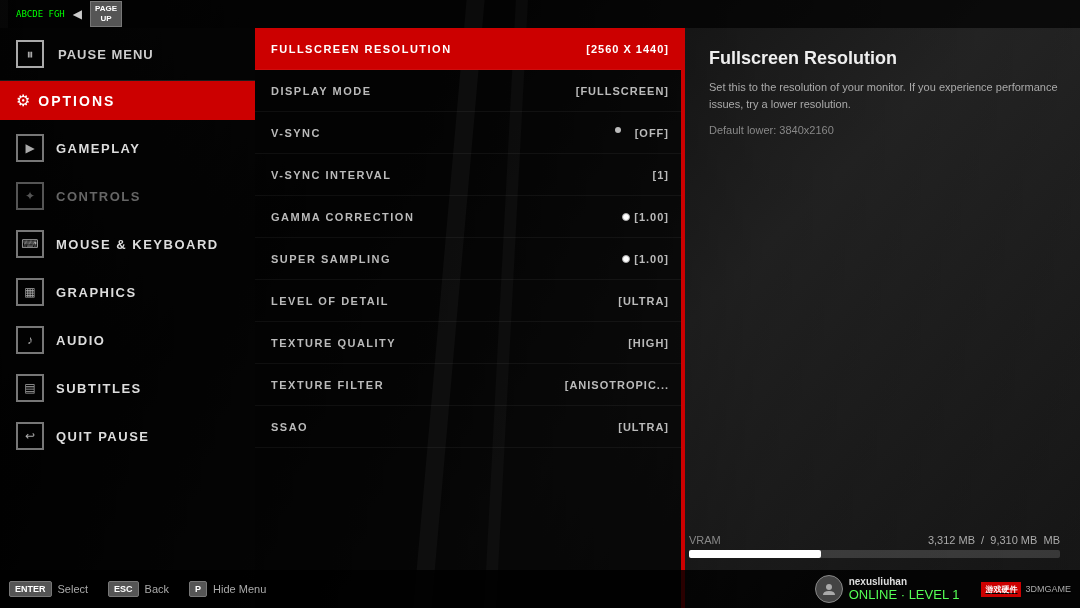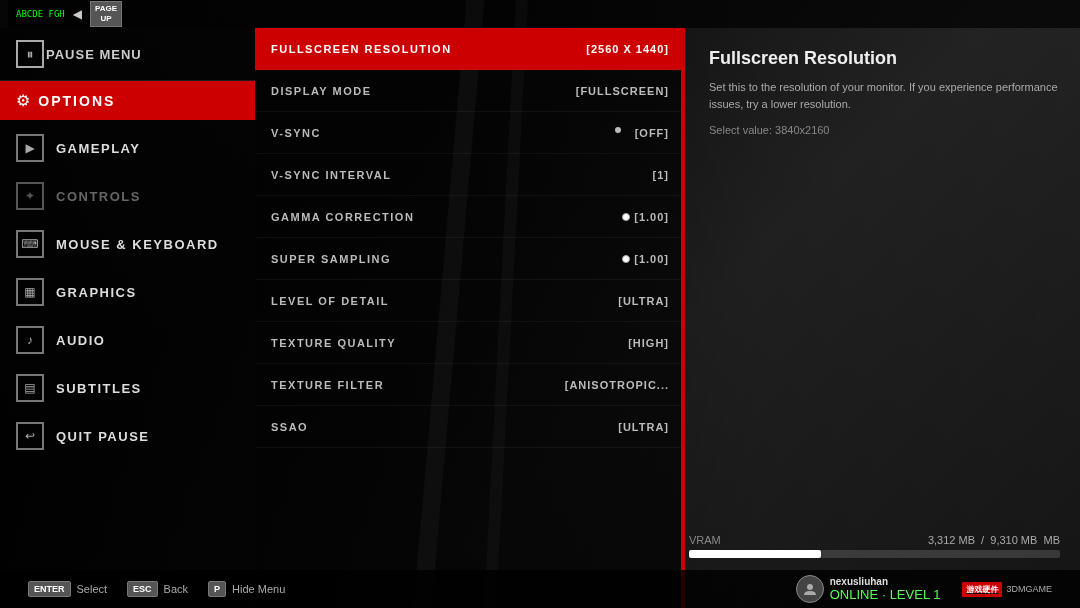--- a/index.html
+++ b/index.html
@@ -84,21 +84,21 @@
       width: 255px;
       bottom: 0;
       background: rgba(0,0,0,0.55);
       z-index: 5;
     }
 
     
     .pause-menu-header {
       display: flex;
       align-items: center;
-      gap: 2px;
+      gap: 14px;
       padding: 12px 16px;
       border-bottom: 1px solid rgba(255,255,255,0.1);
     }
     .pause-icon {
       width: 28px; height: 28px;
       border: 2px solid #aaa;
       display: flex; align-items: center; justify-content: center;
     }
     .pause-icon::before {
       content: '⏸';
@@ -301,21 +301,21 @@
 
     
     .bottom-bar {
       position: absolute;
       bottom: 0;
       left: 0; right: 0;
       height: 38px;
       background: rgba(0,0,0,0.8);
       display: flex;
       align-items: center;
-      padding: 0 28px;
+      padding: 0 9px;
       gap: 20px;
       z-index: 10;
     }
     .bottom-action {
       display: flex;
       align-items: center;
       gap: 6px;
     }
     .key-badge {
       background: #555;
@@ -501,21 +501,21 @@
       <span class="setting-name">SSAO</span>
       <span class="setting-value">[ULTRA]</span>
     </div>
 
     <div class="red-bar"></div>
   </div>
 
   <div class="info-panel">
     <div class="info-title">Fullscreen Resolution</div>
     <div class="info-description">Set this to the resolution of your monitor. If you experience performance issues, try a lower resolution.</div>
-    <div class="info-default">Select value: 3840x2160</div>
+    <div class="info-default">Default lower: 3840x2160</div>
   </div>
 
   <div class="vram-section">
     <div class="vram-header">
       <span class="vram-label">VRAM</span>
       <span class="vram-value">
         <span>3,312 MB</span>
         &nbsp;/&nbsp;
         <span>9,310 MB</span>
         &nbsp;MB

